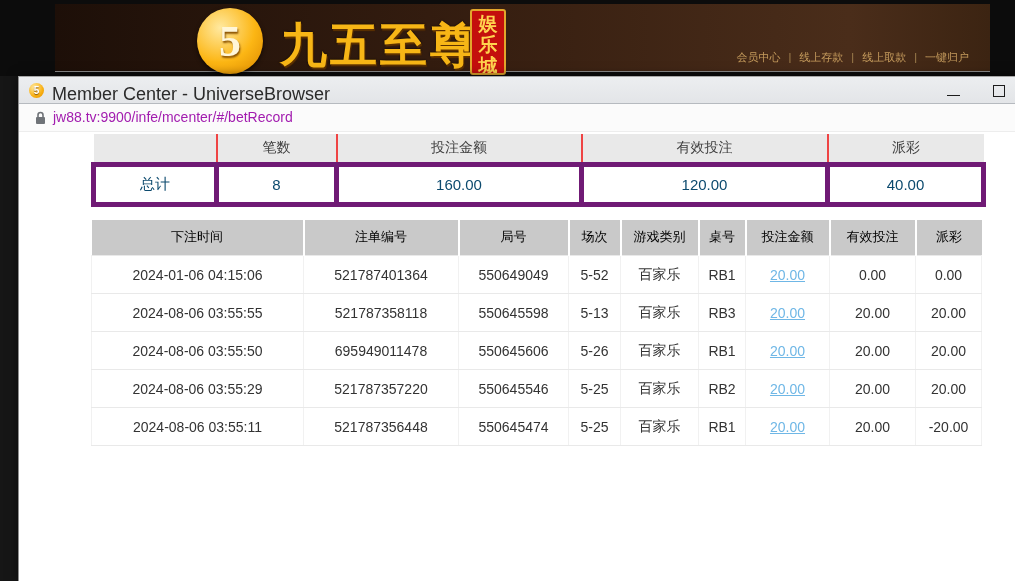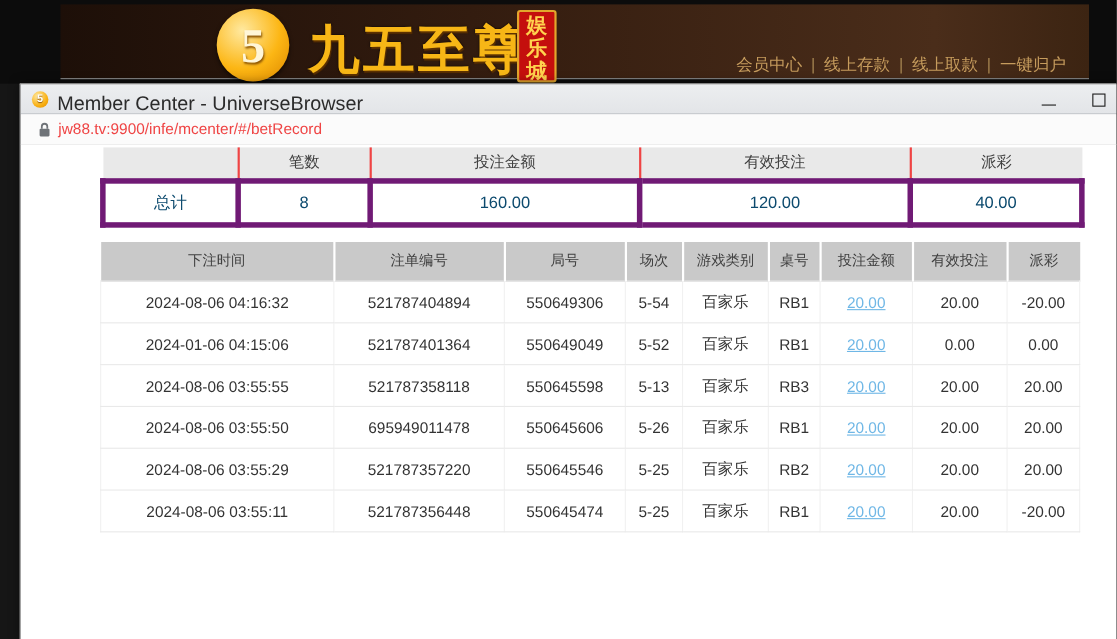--- a/index.html
+++ b/index.html
@@ -16,52 +16,52 @@
     background:radial-gradient(circle at 35% 30%,#ffe9a0,#fcb614 55%,#df8b00 95%);
     box-shadow:0 2px 4px rgba(0,0,0,.6);display:flex;align-items:center;justify-content:center;}
   .logo-circle span{font-size:44px;font-weight:bold;color:#fff6d8;
     text-shadow:1px 2px 2px #8a5200;font-family:"Liberation Serif","DejaVu Serif",serif;}
   .logo-title{position:absolute;left:280px;top:14px;font-size:47px;font-weight:bold;letter-spacing:3px;
     color:#f7b616;text-shadow:1px 2px 1px #5e3200,0 0 2px #000;white-space:nowrap;}
   .logo-badge{position:absolute;left:470px;top:9px;width:36px;height:66px;background:#c40f0d;
     border:2px solid #e2a62c;border-radius:3px;overflow:hidden;display:flex;flex-direction:column;
     align-items:center;padding-top:2px;}
   .logo-badge span{color:#ffd34e;font-size:19px;font-weight:bold;line-height:21px;}
-  .site-nav{position:absolute;right:42px;top:50px;font-size:15px;color:#c69c5d;white-space:nowrap;}
+  .site-nav{position:absolute;right:42px;top:50px;font-size:11px;color:#c69c5d;white-space:nowrap;}
   .site-nav .nav-link{color:#c69c5d;cursor:pointer;margin:0 4px;}
   .site-nav .sep{color:#a3824f;margin:0 4px;}
 
   
   .browser{position:absolute;left:18px;top:76px;width:1002px;height:505px;background:#fff;
     border-top:1px solid #a7a7a7;border-left:1px solid #8f8f8f;box-shadow:0 0 10px rgba(0,0,0,.55);}
   .title-bar{position:relative;height:27px;background:linear-gradient(#eceef0,#e3e5e8);
     border-bottom:1px solid #b6babf;}
   .favicon{position:absolute;left:10px;top:6px;width:15px;height:15px;border-radius:50%;
     background:radial-gradient(circle at 35% 30%,#ffe9a0,#f9b013 60%,#df8b00);
     display:flex;align-items:center;justify-content:center;}
   .favicon span{font-size:10px;font-weight:bold;color:#fff;text-shadow:0 1px 1px #8a5200;}
   .win-title{position:absolute;left:33px;top:7px;font-size:18px;color:#2b2b2b;}
   .btn-min{position:absolute;left:928px;top:18px;width:13px;height:1px;background:#1c1c1c;cursor:pointer;}
   .btn-max{position:absolute;left:974px;top:8px;width:12px;height:12px;border:1px solid #1c1c1c;cursor:pointer;}
   .url-bar{position:relative;height:28px;background:#fbfbfb;border-bottom:1px solid #ededed;}
   .lock-icon{position:absolute;left:16px;top:7px;}
-  .url-text{position:absolute;left:34px;top:5px;font-size:14px;color:#ef4444;}
+  .url-text{position:absolute;left:34px;top:5px;font-size:14px;color:#a21caf;}
 
   
   .content{position:relative;height:449px;background:#fff;overflow:hidden;}
   table{border-collapse:collapse;table-layout:fixed;margin-left:72px;}
   .summary-table{width:890px;margin-top:2px;}
   .summary-table th{height:30px;background:#e9e9e9;font-weight:normal;font-size:14px;color:#404040;
     border-left:2px solid #ef4444;}
   .summary-table th:first-child{border-left:none;}
   .summary-table td{height:40px;border:5px solid #701a75;font-size:15px;color:#0c4a6e;text-align:center;}
   .total-label{color:#9a4038;}
 
   .bet-table{width:890px;margin-top:13px;}
-  .bet-table th{height:36px;background:#c9c9c9;color:#404040;font-weight:normal;font-size:13px;
+  .bet-table th{height:36px;background:#c9c9c9;color:#000000;font-weight:normal;font-size:13px;
     border-left:2px solid #fff;}
   .bet-table th:first-child{border-left:none;}
   .bet-table td{height:38px;border-top:1px solid #e9e9e9;border-bottom:1px solid #e9e9e9;
     border-left:1px solid #f1f1f1;border-right:1px solid #f1f1f1;
     font-size:14px;color:#333;text-align:center;}
   .amt-link{color:#6fb7e6;text-decoration:underline;cursor:pointer;}
   .neg{color:#e9504e;}
 </style>
 </head>
 <body>
@@ -149,31 +149,20 @@
               <th>场次</th>
               <th>游戏类别</th>
               <th>桌号</th>
               <th>投注金额</th>
               <th>有效投注</th>
               <th>派彩</th>
             </tr>
           </thead>
         <tbody id="bet-body">
             <tr>
-              <td>2024-08-06 04:16:32</td>
-              <td>521787404894</td>
-              <td>550649306</td>
-              <td>5-54</td>
-              <td>百家乐</td>
-              <td>RB1</td>
-              <td><span class="amt-link">20.00</span></td>
-              <td>20.00</td>
-              <td class="neg">-20.00</td>
-            </tr>
-            <tr>
               <td>2024-01-06 04:15:06</td>
               <td>521787401364</td>
               <td>550649049</td>
               <td>5-52</td>
               <td>百家乐</td>
               <td>RB1</td>
               <td><span class="amt-link">20.00</span></td>
               <td>0.00</td>
               <td>0.00</td>
             </tr>

